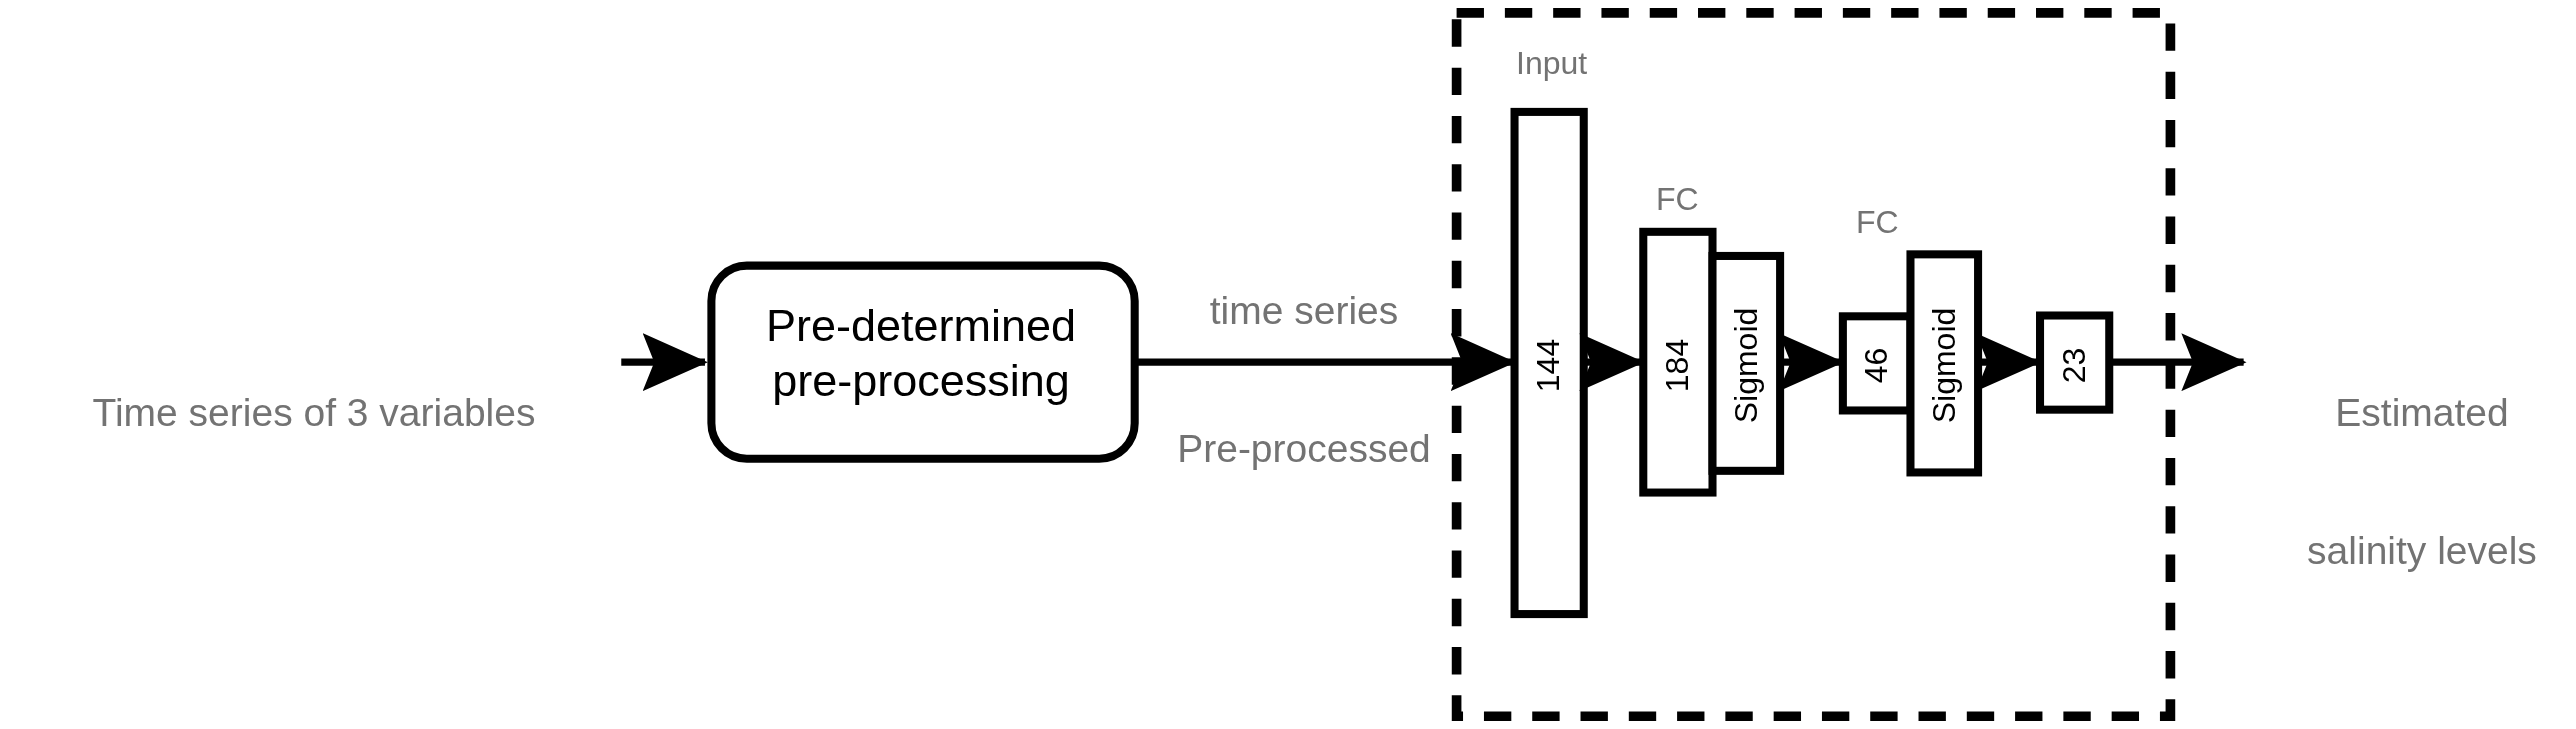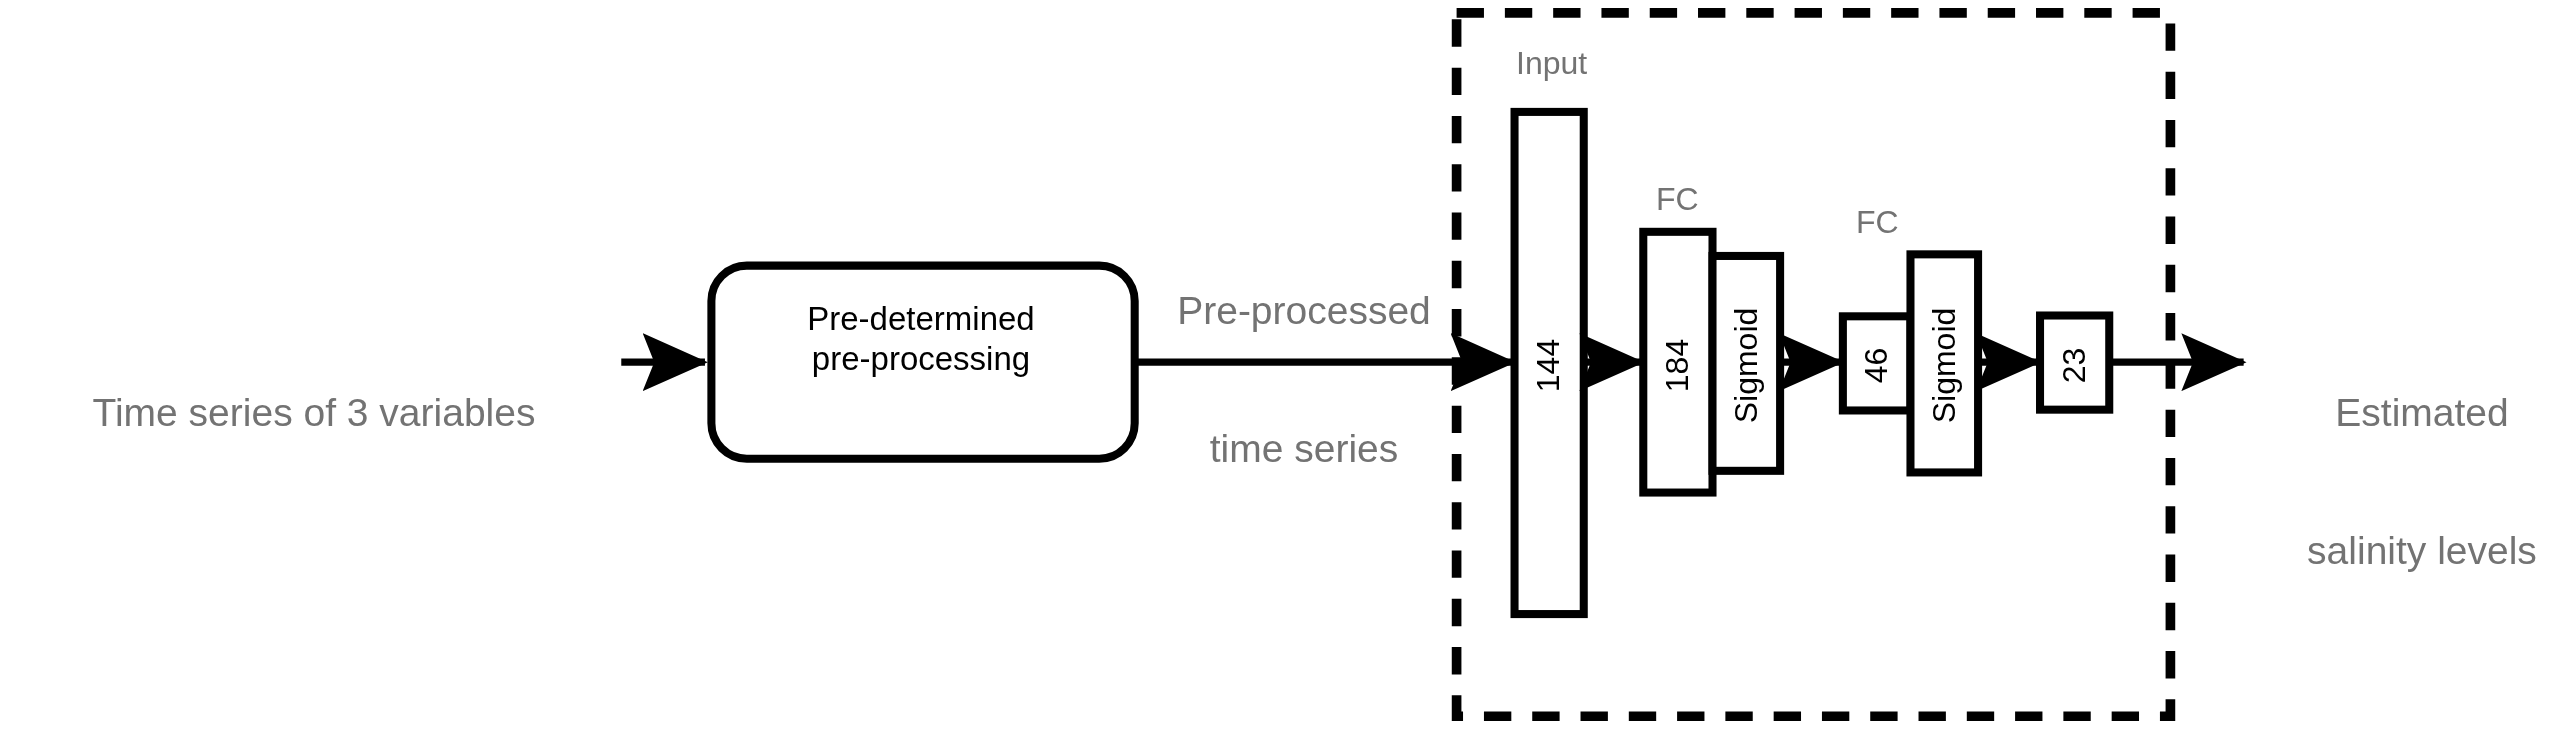--- a/index.html
+++ b/index.html
@@ -57,21 +57,21 @@
     white-space: pre;
     text-align: center;
     font-family: "Liberation Sans", sans-serif;
     color: #000;
   }
   .proc-box-text {
     position: absolute;
     left: 748px; top: 299px;
     width: 346px;
     text-align: center;
-    font-size: 33px;
+    font-size: 45px;
     line-height: 1.22;
   }
 </style>
 </head>
 <body>
 
 <div id="stage">
 
   <svg class="layer" viewBox="0 0 3201 907">
     <defs>
@@ -112,22 +112,22 @@
   <div class="txt t-left-label">
     <div>Time series of 3 variables</div>
   </div>
 
   <div class="proc-box-text">
     <div>Pre-determined</div>
     <div>pre-processing</div>
   </div>
 
   <div class="txt t-mid-label">
+    <div>time series</div>
     <div>Pre-processed</div>
-    <div>time series</div>
   </div>
 
 
   <div class="txt t-input-label">Input</div>
 
   <div class="txt t-fc1">FC</div>
   <div class="txt t-fc2">FC</div>
 
   <div class="vlabel" style="left:1428px; top:347px; width:241px; font-size:32px;">144</div>
 

